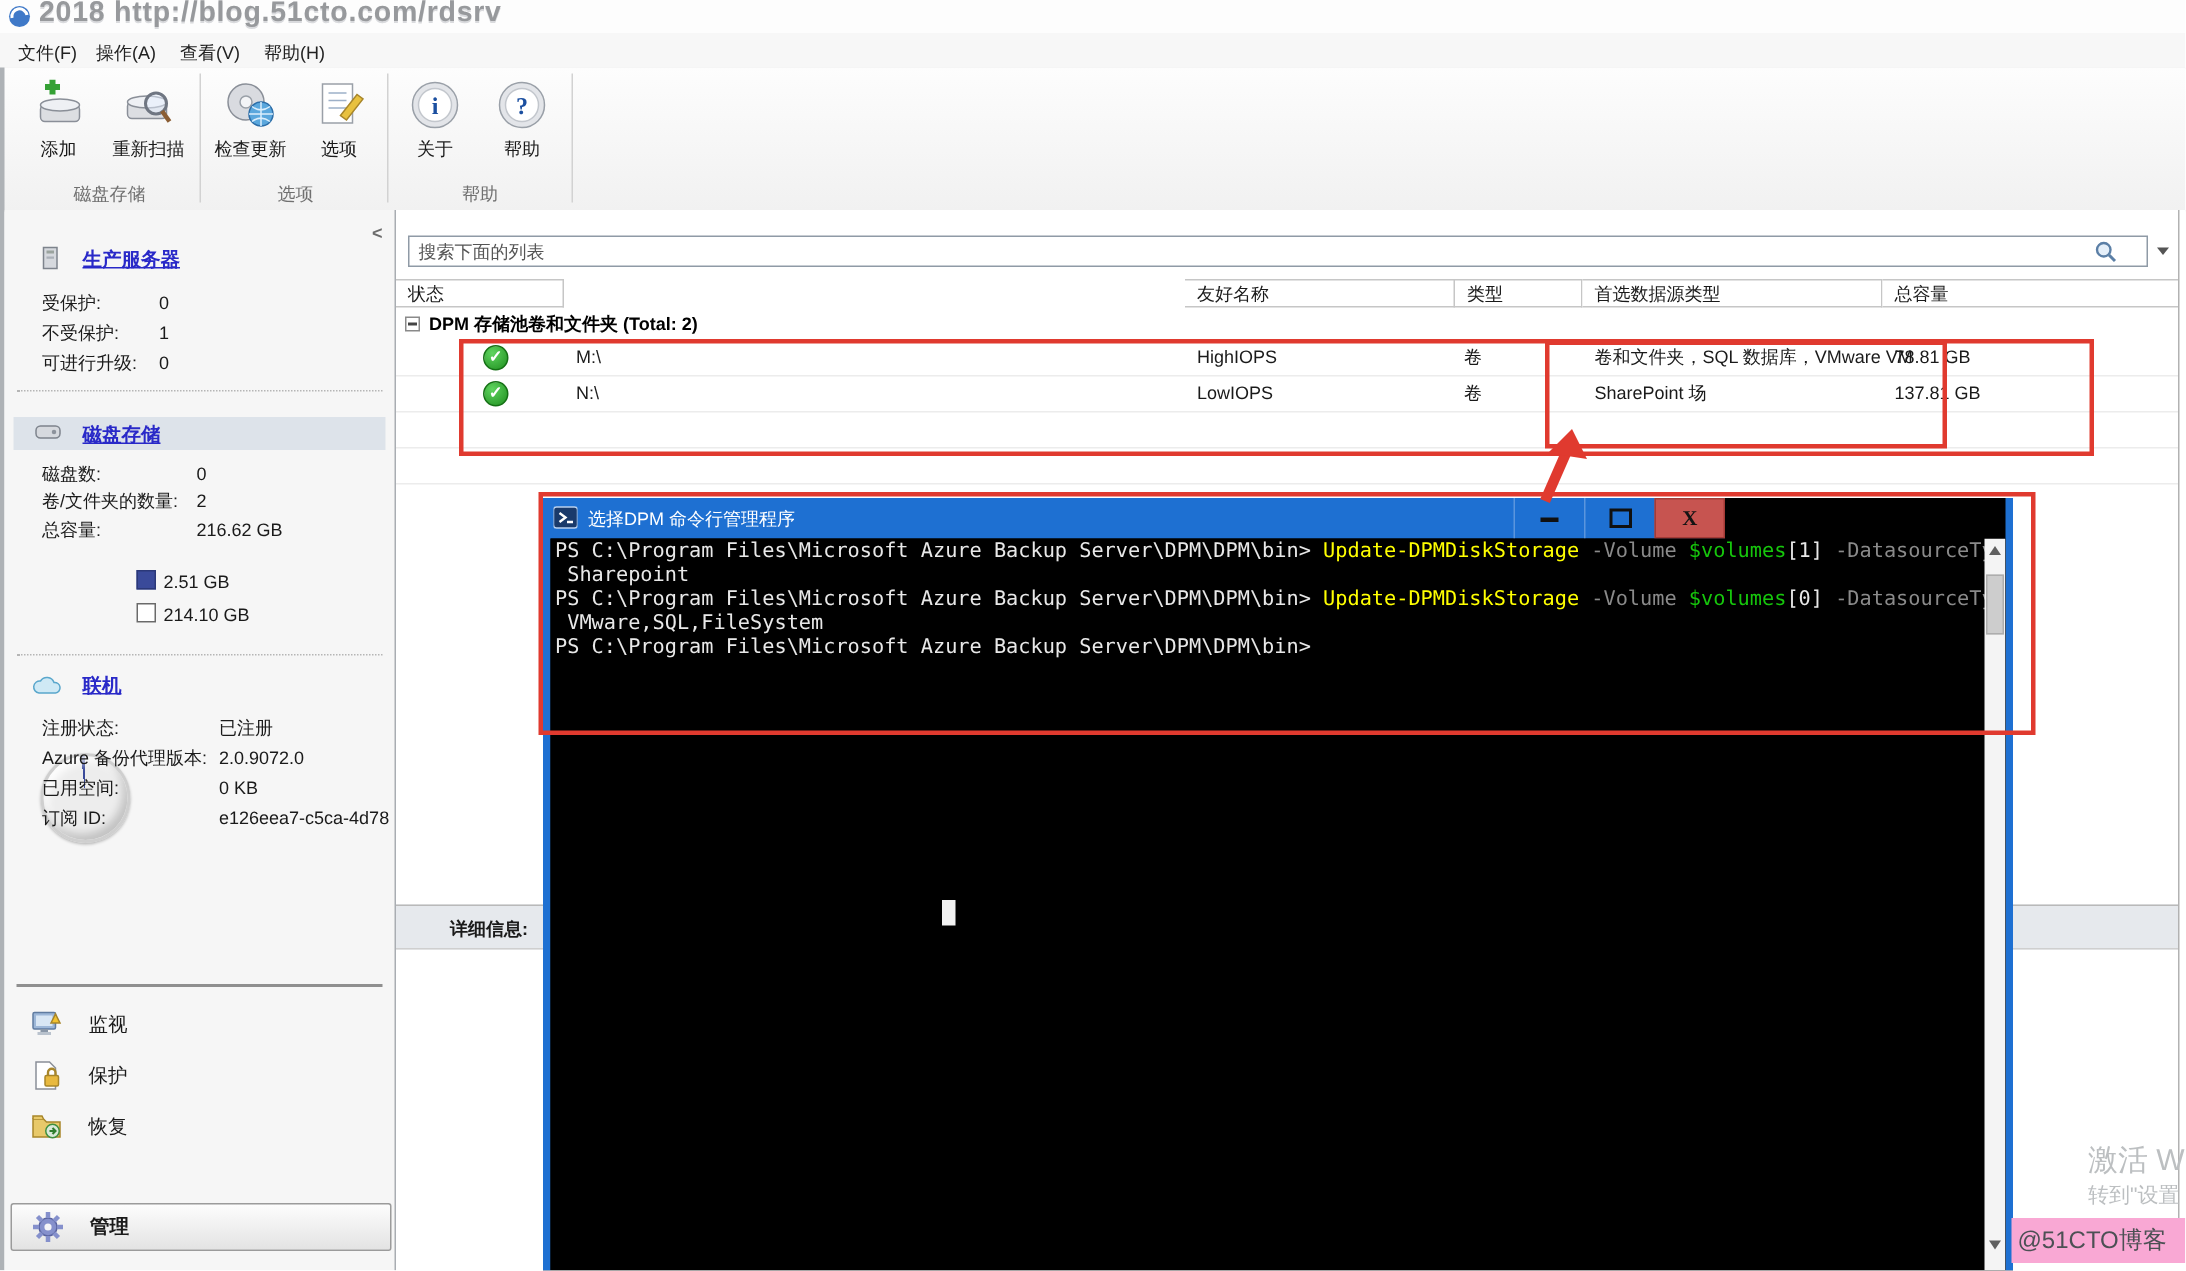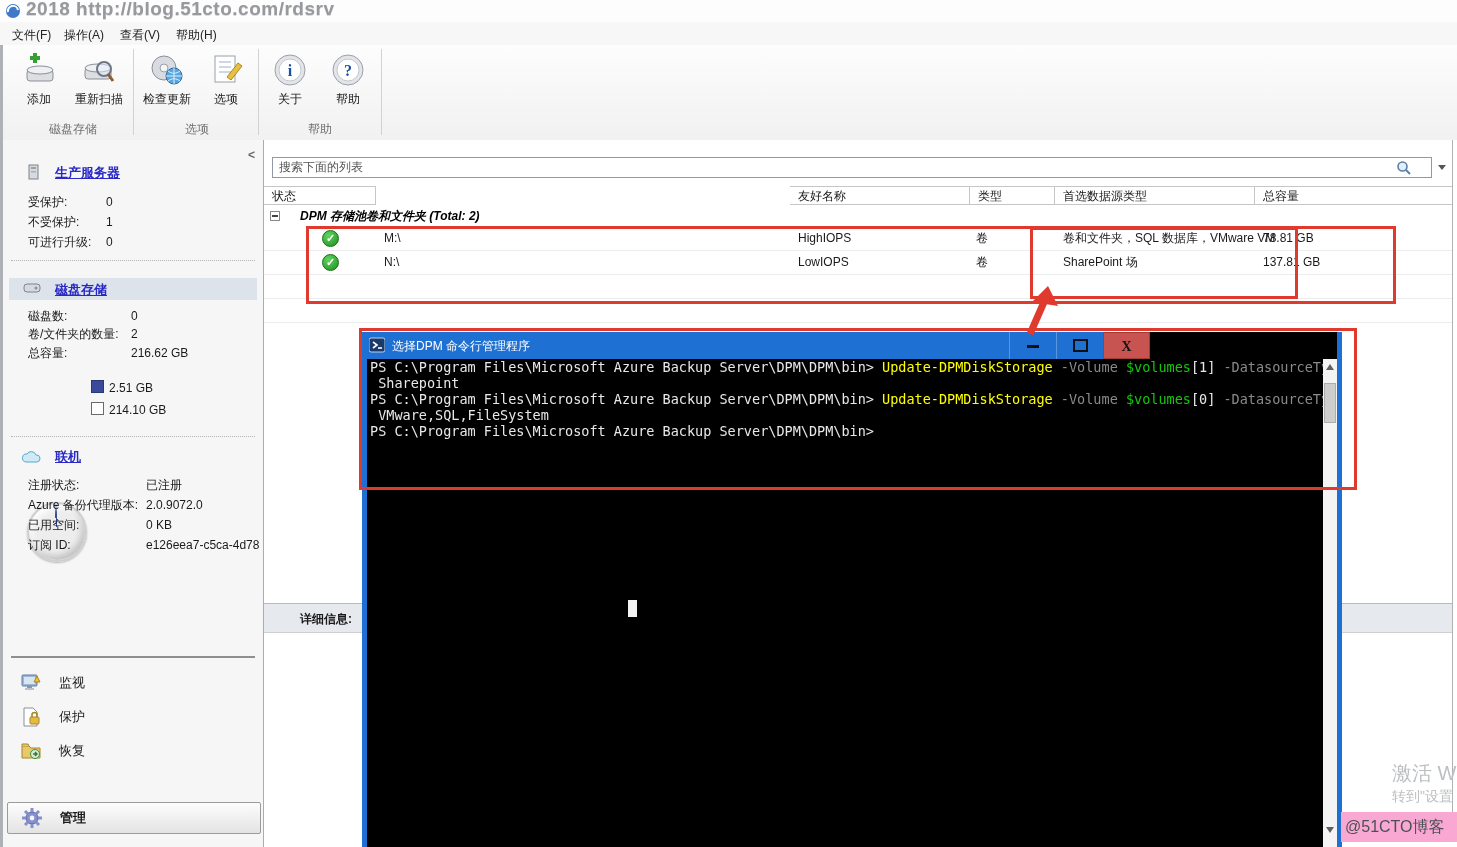--- a/index.html
+++ b/index.html
@@ -43,32 +43,32 @@
   .nav-item{position:absolute;left:4px;width:252px;height:30px;line-height:30px;cursor:pointer;}
   .nav-item .nico{position:absolute;left:14px;top:5px;width:20px;height:20px;}
   .nav-item .nlabel{position:absolute;left:52px;font-size:13px;}
   .nav-item.selected{border:1px solid #9b9b9b;background:linear-gradient(#fdfdfd,#e3e3e3);border-radius:2px;}
   .nav-item.selected .nlabel{font-weight:bold;}
 
   
   #main{left:264px;top:140px;width:1193px;height:707px;background:#fff;}
   #main-right-edge{left:1188px;top:0;width:1px;height:700px;background:#b2b2b2;}
   #search-row{left:8px;top:17px;width:1180px;height:23px;}
-  #search-input{position:absolute;left:0;top:0;width:1160px;height:21px;border:1px solid #8f9aa6;font-size:12px;padding:0 36px 0 6px;color:#444;background:#fff;box-sizing:border-box;font-family:Liberation Serif, serif;}
+  #search-input{position:absolute;left:0;top:0;width:1160px;height:21px;border:1px solid #8f9aa6;font-size:12px;padding:0 36px 0 6px;color:#444;background:#fff;box-sizing:border-box;font-family:Liberation Sans, sans-serif;}
   #search-input::placeholder{color:#555;opacity:1;}
   #search-mag{position:absolute;right:40px;top:3px;width:16px;height:16px;cursor:pointer;}
   #search-chevron{position:absolute;right:6px;top:8px;width:0;height:0;border-left:4px solid transparent;border-right:4px solid transparent;border-top:5px solid #555;cursor:pointer;}
 
   .hdr-cell{position:absolute;top:46px;height:19px;line-height:19px;border-top:1px solid #c6c6c6;border-bottom:1px solid #c6c6c6;border-right:1px solid #c6c6c6;padding-left:8px;font-size:12px;color:#1a1a1a;box-sizing:border-box;background:#fff;cursor:pointer;}
   #sort-asc{display:inline-block;width:0;height:0;border-left:4px solid transparent;border-right:4px solid transparent;border-bottom:5px solid #9a9a9a;margin-left:10px;vertical-align:2px;}
 
   #group-row{left:0;top:66px;width:1188px;height:20px;line-height:20px;font-weight:bold;font-size:12px;color:#000;}
   #group-expander{position:absolute;left:6px;top:5px;width:10px;height:10px;border:1px solid #8a8a8a;background:#fff;box-sizing:border-box;cursor:pointer;}
   #group-expander::after{content:"";position:absolute;left:1px;top:3px;width:6px;height:2px;background:#444;}
-  #group-label{position:absolute;left:36px;font-style:italic;}
+  #group-label{position:absolute;left:22px;}
 
   .data-row{position:absolute;left:0;width:1188px;height:24px;line-height:24px;font-size:12px;color:#1a1a1a;border-bottom:1px solid #ececec;cursor:pointer;}
   .cell{position:absolute;white-space:nowrap;}
   .check-ico{position:absolute;left:58px;top:4px;width:15px;height:15px;border-radius:50%;background:radial-gradient(circle at 35% 30%,#5fd45f,#1f8f1f);border:1px solid #157015;color:#fff;font-size:11px;line-height:15px;text-align:center;font-weight:bold;}
   .sep-line{position:absolute;left:0;width:1188px;border-top:1px solid #ececec;}
 
   #details-band{left:0;top:463px;width:1188px;height:30px;background:#e6e9ed;border-top:1px solid #b9b9b9;border-bottom:1px solid #cfcfcf;box-sizing:border-box;}
   #details-label{position:absolute;left:36px;top:7px;font-weight:bold;font-size:12px;color:#1a1a1a;}
 
   

